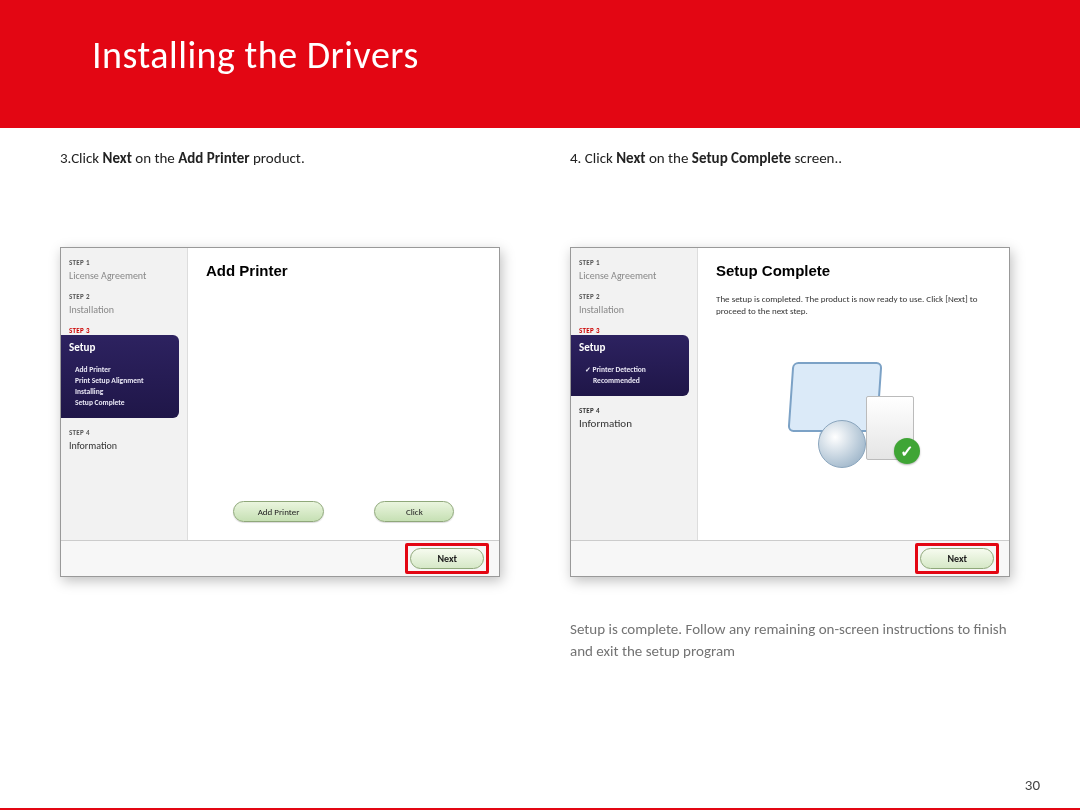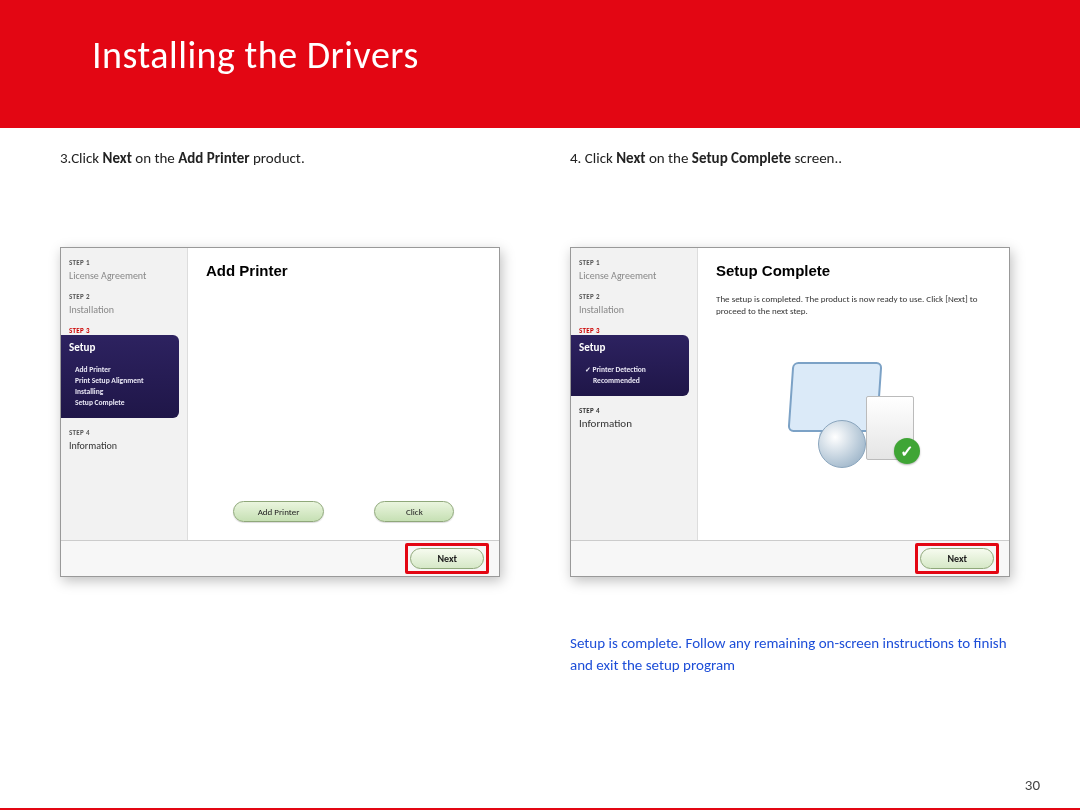--- a/index.html
+++ b/index.html
@@ -188,22 +188,22 @@
     border-radius:50%; background:radial-gradient(circle at 35% 35%, #fff, #b7c9d8 60%, #8aa5bd);
     border:1px solid #8aa5bd;
   }
   .badge{
     position:absolute; right:8px; bottom:4px; width:26px; height:26px; border-radius:50%;
     background:#3fa535; display:flex; align-items:center; justify-content:center;
     color:#fff; font-size:16px; font-weight:700; box-shadow:0 1px 2px rgba(0,0,0,.3);
   }
   .footnote {
     font-size: 15px;
-    color: #1d4ed8;
-    margin-top: 56px;
+    color: #737373;
+    margin-top: 42px;
     line-height: 1.45;
   }
   .page-num {
     position: absolute;
     right: 40px;
     bottom: 14px;
     font-size: 15px;
     color: #444;
   }
 </style>

